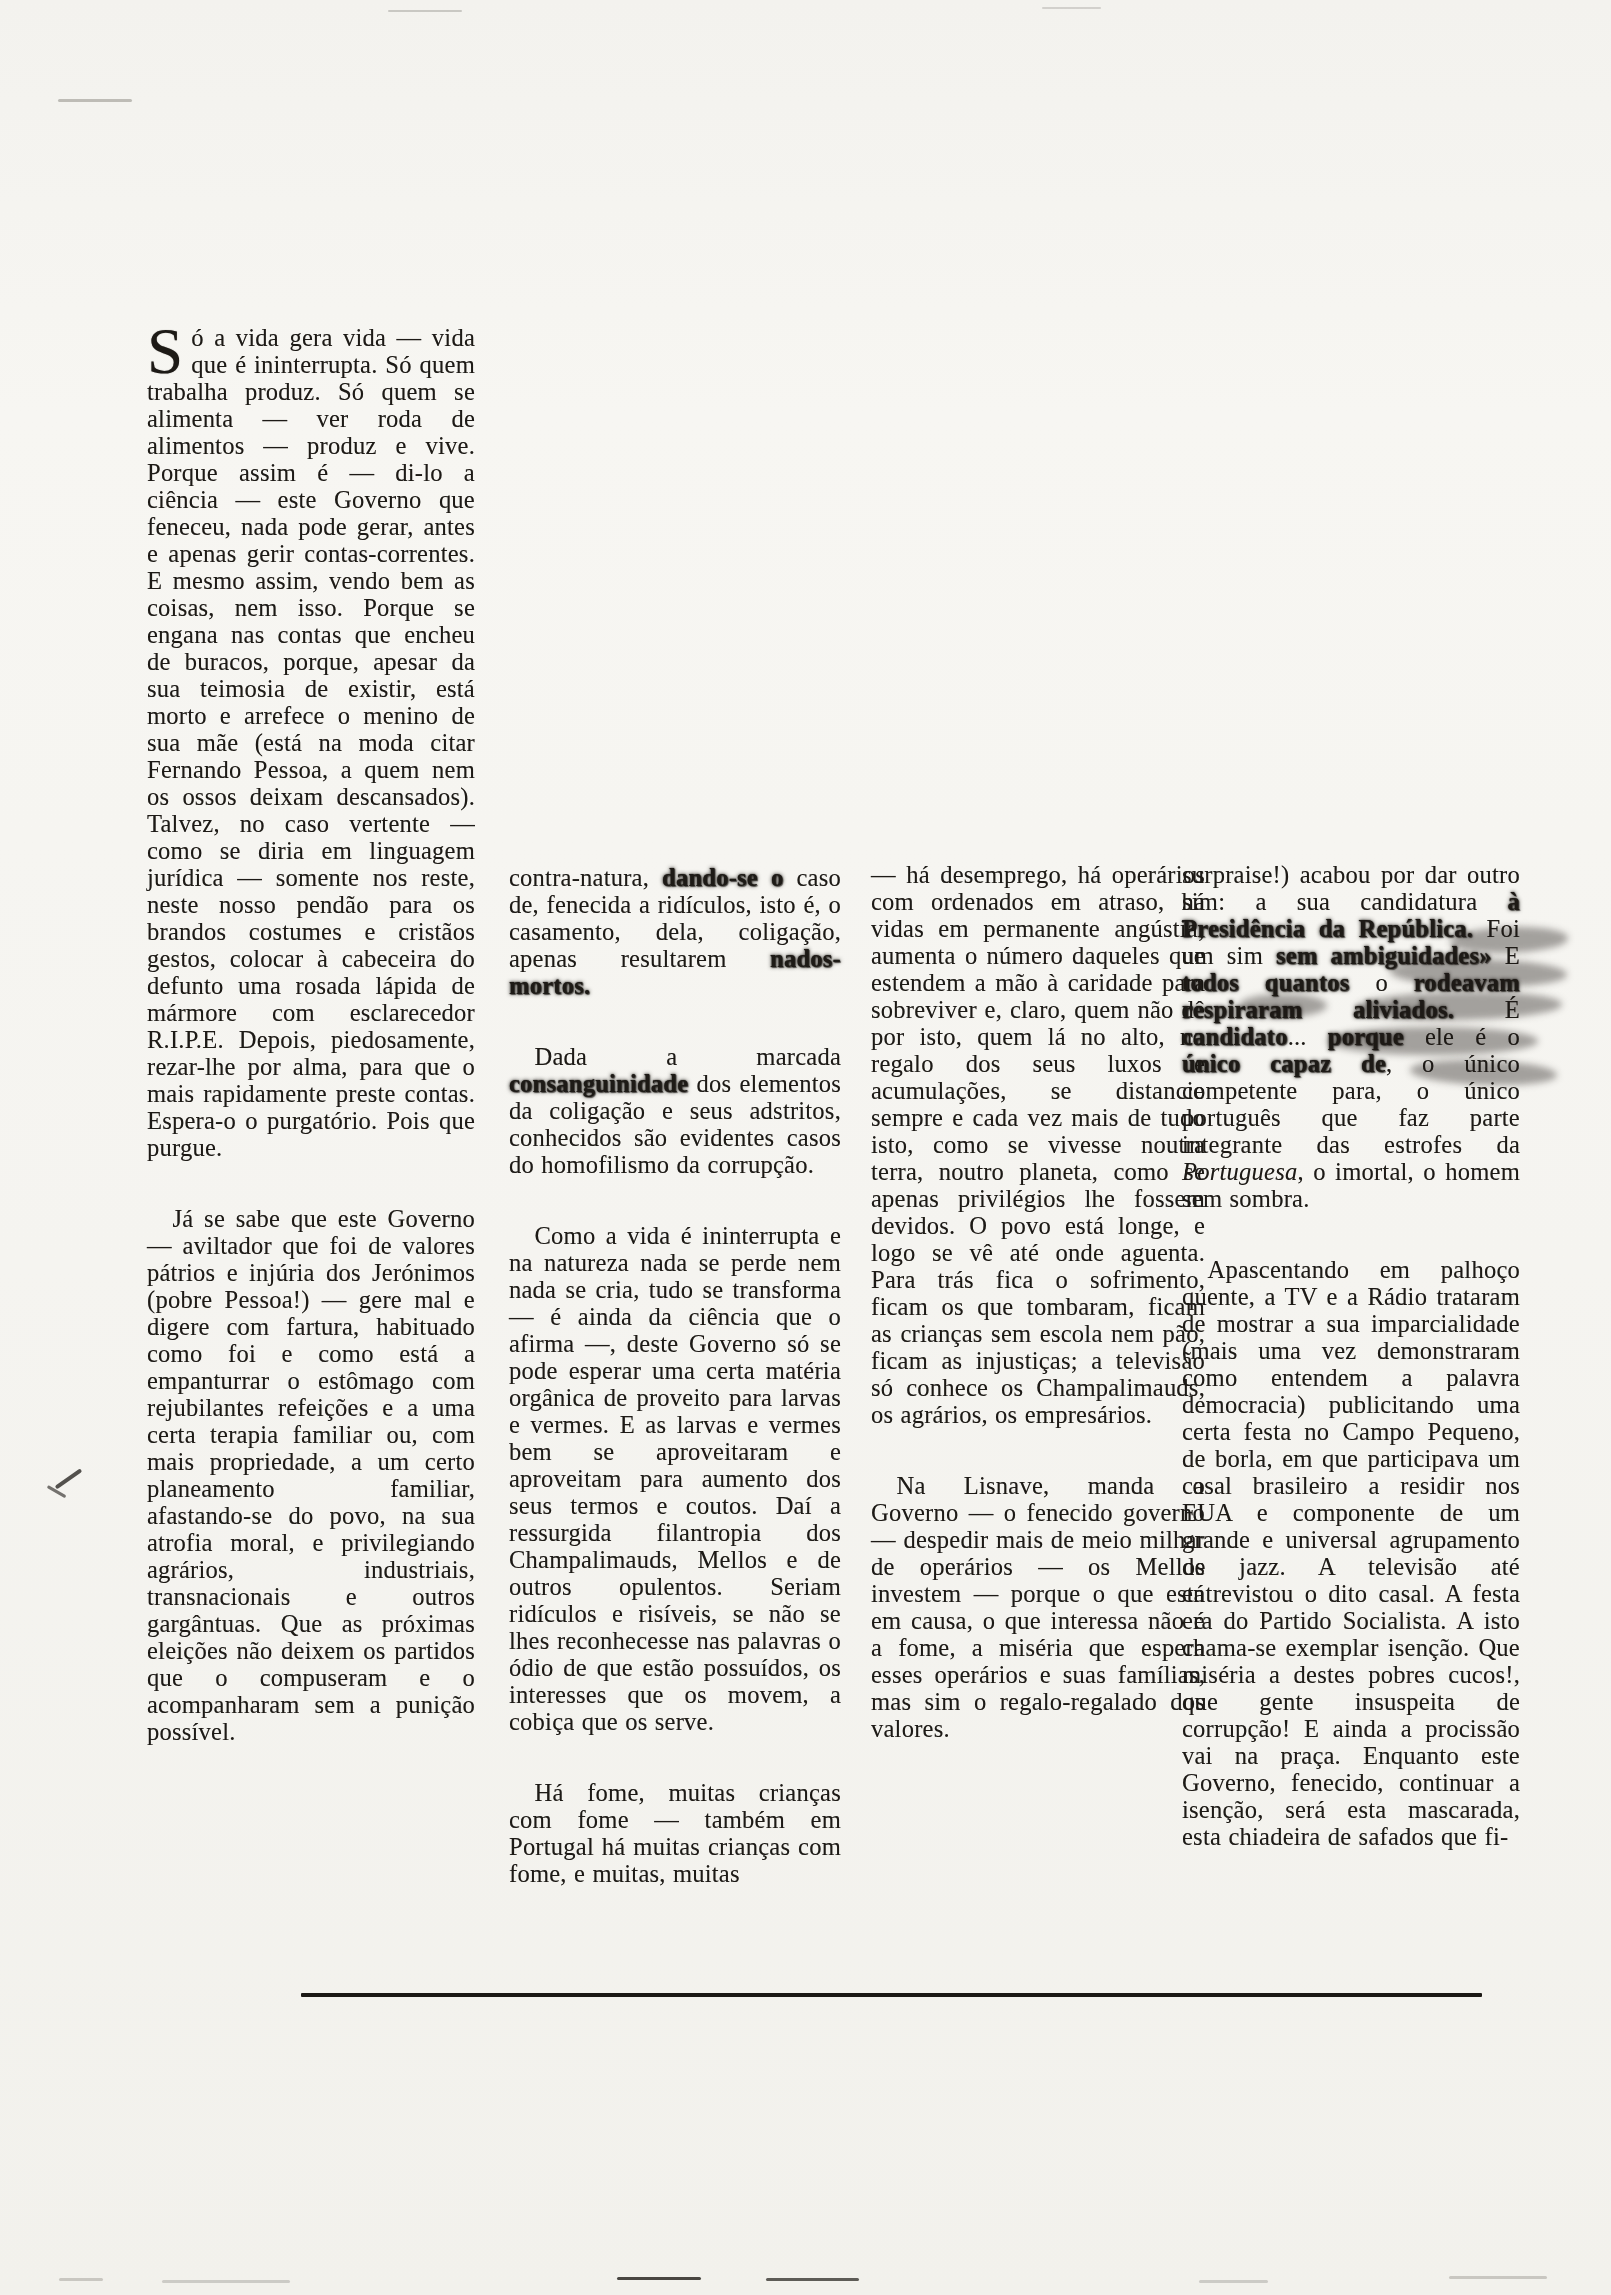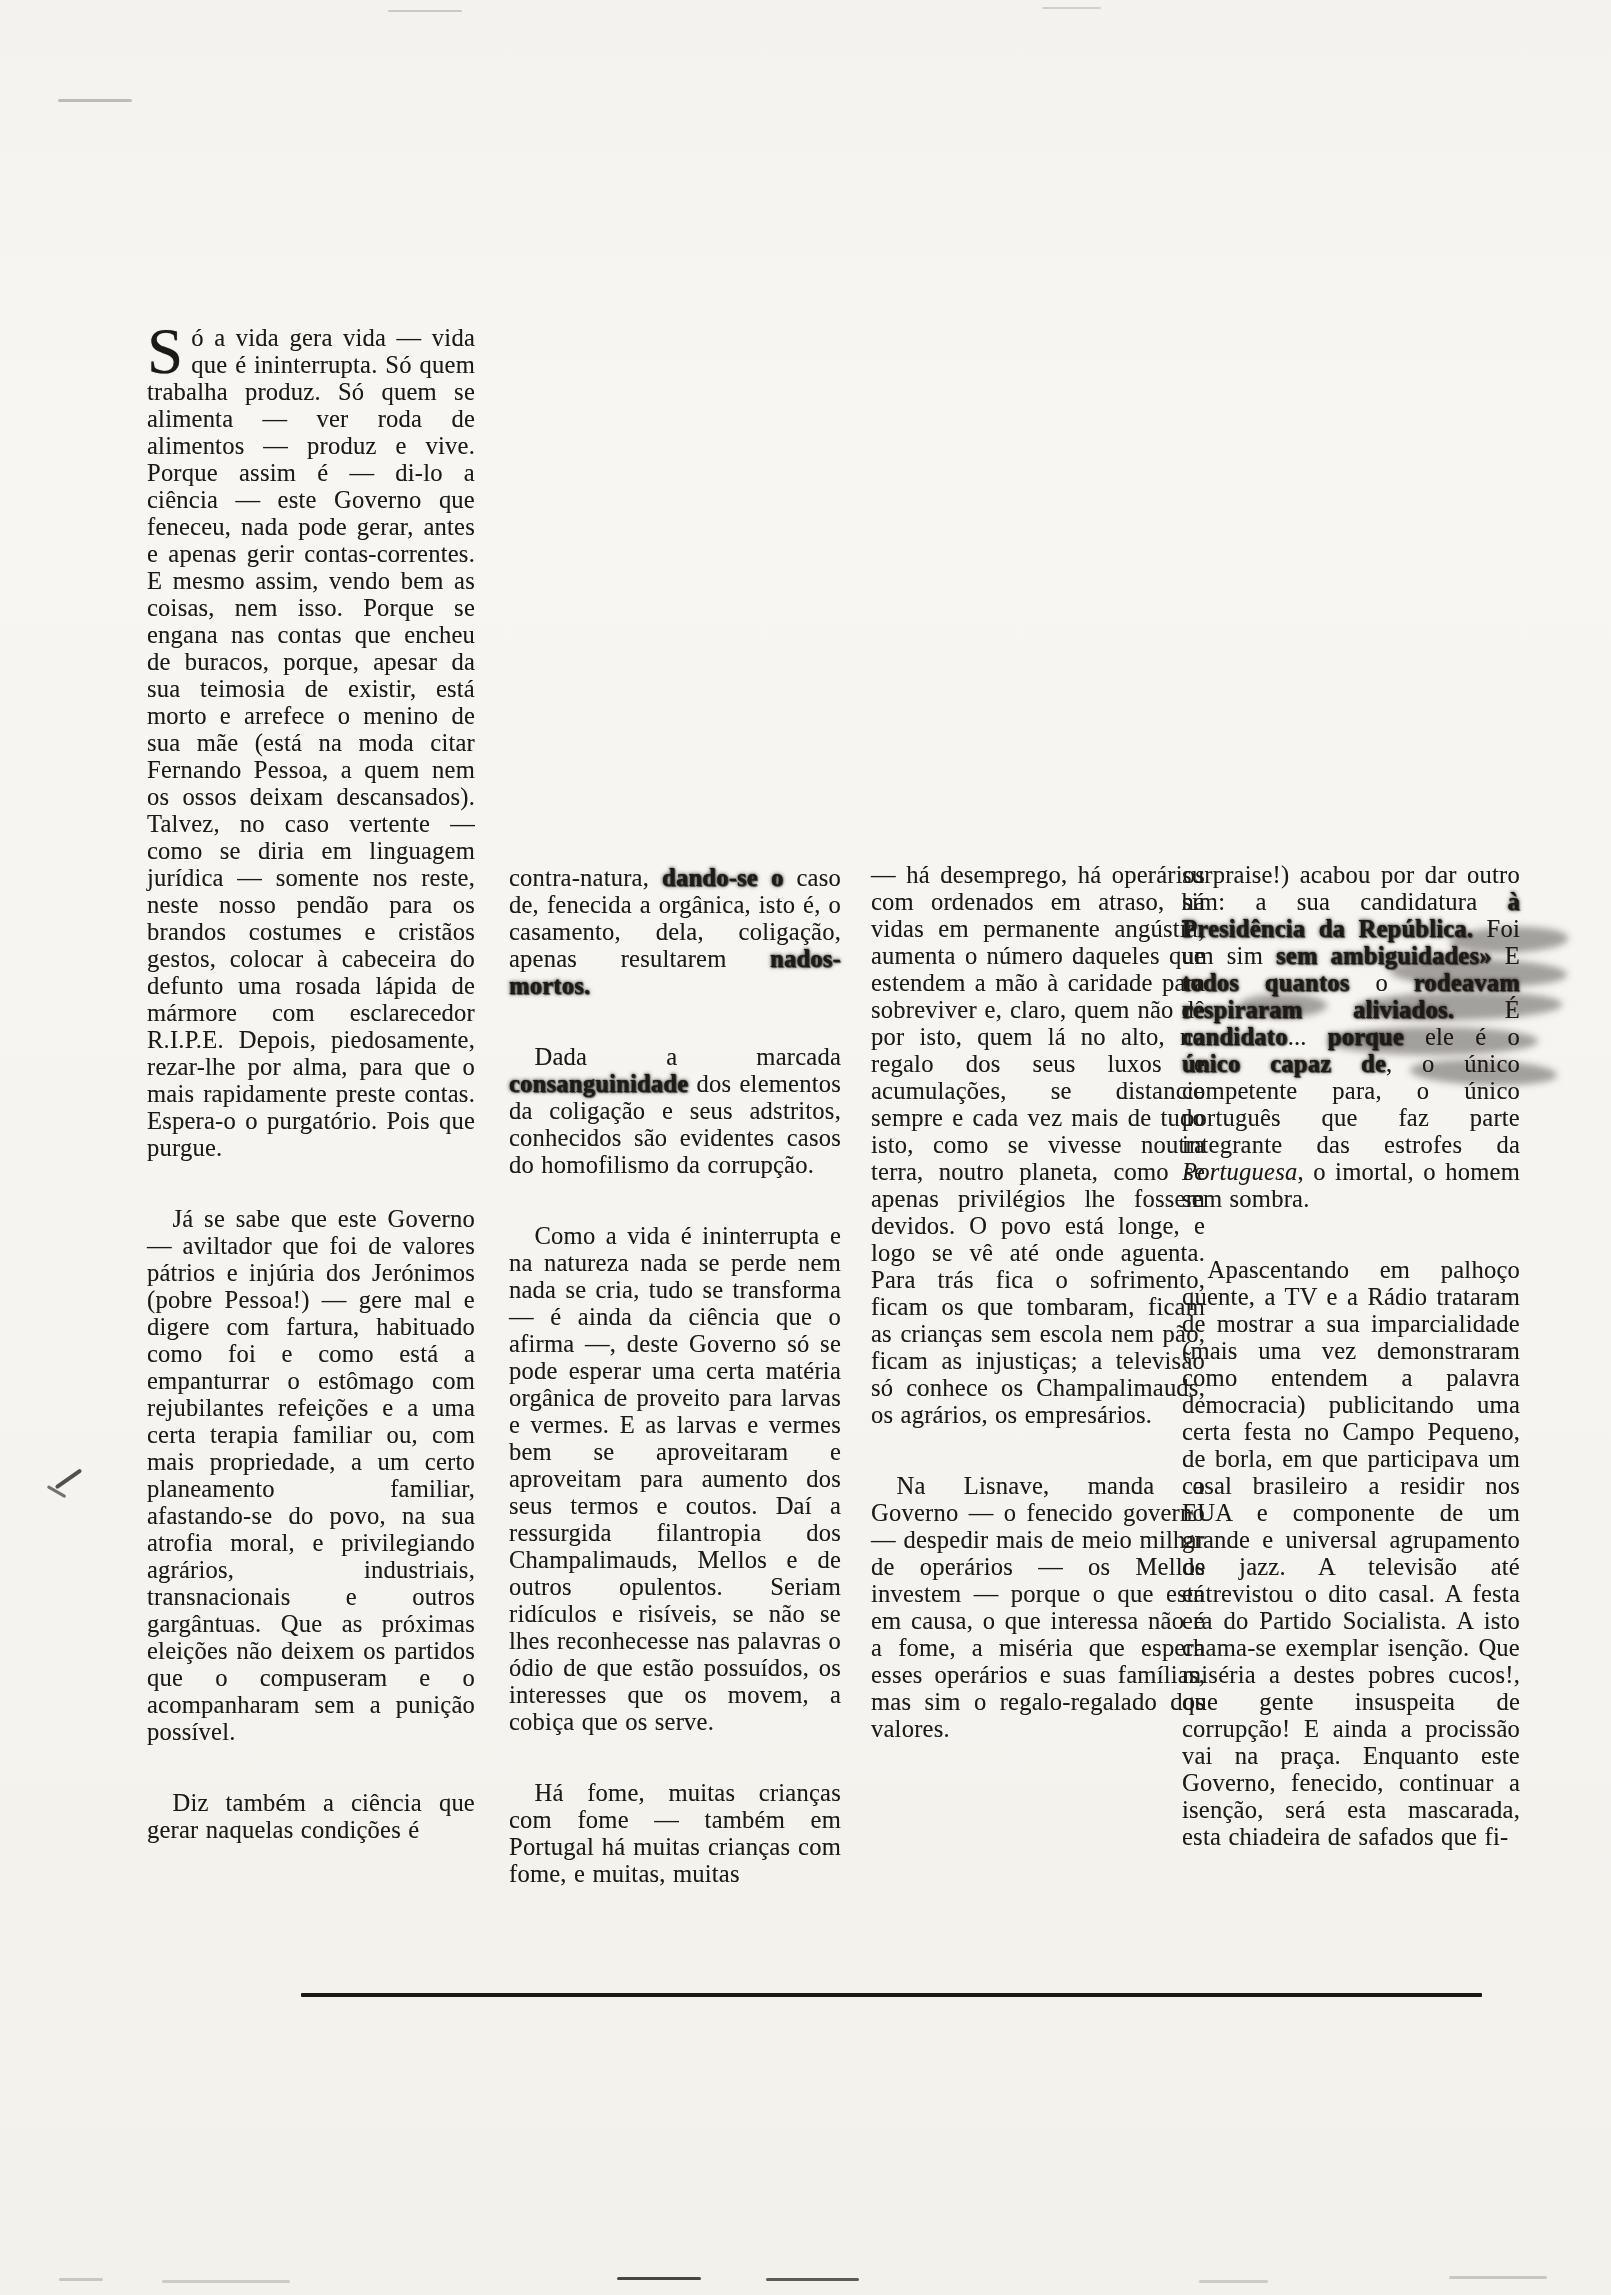--- a/index.html
+++ b/index.html
@@ -115,24 +115,23 @@
 
 <div class="page">
 
   <div class="dash d1"></div>
   <div class="dash d2"></div>
   <div class="dash scribble"></div>
 
   <div class="col col-1">
       <p class="para"><span class="dropcap">S</span><span>ó a vida gera vida — vida que é ininterrupta. Só quem trabalha produz. Só quem se alimenta — ver roda de alimentos — produz e vive. Porque assim é — di-lo a ciência — este Governo que feneceu, nada pode gerar, antes e apenas gerir contas-correntes. E mesmo assim, vendo bem as coisas, nem isso. Porque se </span><span class="b">engana</span><span> nas contas que encheu de buracos, porque, apesar da sua teimosia de existir, </span><span class="b">está morto e arrefece o menino de sua mãe</span><span> (está na moda citar Fernando Pessoa, a quem nem os ossos deixam descansados). Talvez, no caso vertente — como se diria em linguagem jurídica — somente nos reste, neste nosso pendão para os brandos costumes e cristãos gestos, colocar à cabeceira do defunto uma rosada lápida de mármore com esclarecedor R.I.P.E. Depois, piedosamente, rezar-lhe por alma, para que o mais rapidamente preste contas. Espera-o o purgatório. Pois que purgue.</span></p>
       <p class="para indent"><span>Já se sabe que este Governo — aviltador que foi de valores pátrios e injúria dos Jerónimos (pobre Pessoa!) — gere mal e digere com fartura, habituado como foi e como está a empanturrar o estômago com rejubilantes refeições e a uma certa terapia familiar ou, com mais propriedade, a um certo planeamento familiar, afastando-se do povo, na sua atrofia moral, e privilegiando agrários, industriais, transnacionais e outros gargântuas. Que as próximas eleições não deixem os partidos que o compuseram e o acompanharam sem a punição possível.</span></p>
-      <p class="para indent"><span>Diz também a ciência que gerar naquelas condições é</span></p>
     </div>
   <div class="col col-2">
-      <p class="para"><span>contra-natura, </span><span class="smudged">dando-se o</span><span> caso de, fenecida a orgânica, isto é, o casamento, dela, coligação, apenas resultarem </span><span class="smudged">nados-mortos.</span></p>
+      <p class="para"><span>contra-natura, </span><span class="smudged">dando-se o</span><span> caso de, fenecida a ridículos, isto é, o casamento, dela, coligação, apenas resultarem </span><span class="smudged">nados-mortos.</span></p>
       <p class="para indent"><span>Dada a marcada </span><span class="smudged">consanguinidade</span><span> dos elementos da coligação e seus adstritos, conhecidos são evidentes casos do homofilismo da corrupção.</span></p>
       <p class="para indent"><span>Como a vida é ininterrupta e na natureza nada se perde nem nada se cria, tudo se transforma — é ainda da ciência que o afirma —, deste Governo só se pode esperar uma certa matéria orgânica de proveito para larvas e vermes. E as larvas e vermes bem se aproveitaram e aproveitam para aumento dos seus termos e coutos. Daí a ressurgida </span><span class="b">filantropia</span><span> dos Champalimauds, Mellos e de outros opulentos. Seriam ridículos e risíveis, se não se lhes reconhecesse nas palavras o ódio de que estão possuídos, os interesses que os movem, a cobiça que os serve.</span></p>
       <p class="para indent"><span>Há fome, muitas crianças com fome — também em Portugal há muitas crianças com fome, e muitas, muitas</span></p>
     </div>
   <div class="col col-3">
       <p class="para"><span>— há desemprego, há operários com ordenados em atraso, há vidas em permanente angústia; aumenta o número daqueles que estendem a mão à caridade para sobreviver e, claro, quem não dê por isto, quem lá no alto, no regalo dos seus luxos e acumulações, se distancie sempre e cada vez mais de tudo isto, como se vivesse noutra terra, noutro planeta, como se apenas privilégios lhe fossem devidos. O povo está longe, e logo se vê até onde aguenta. Para trás fica o sofrimento, ficam os que tombaram, ficam as crianças sem escola nem pão, ficam as injustiças; a televisão só conhece os Champalimauds, os agrários, os empresários.</span></p>
       <p class="para indent"><span>Na Lisnave, manda o Governo — o fenecido governo — despedir mais de meio milhar de operários — os Mellos investem — porque o que está em causa, o que interessa não é a fome, a miséria que espera esses operários e suas famílias, mas sim o regalo-regalado dos valores.</span></p>
     </div>
   <div class="col col-4">
       <p class="para"><span class="b">surpraise!)</span><span> acabou por dar outro </span><span class="b">sim</span><span>: a sua candidatura </span><span class="smudged">à Presidência da República.</span><span> Foi um sim </span><span class="smudged">sem ambiguidades»</span><span> E </span><span class="smudged">todos quantos</span><span> o </span><span class="smudged">rodeavam respiraram aliviados.</span><span> É </span><span class="smudged">candidato</span><span>... </span><span class="smudged">porque</span><span> ele é o </span><span class="smudged">único capaz de</span><span>, o único competente para, o único português que faz parte integrante das estrofes da </span><span class="i">Portuguesa</span><span>, o imortal, o homem sem sombra.</span></p>

